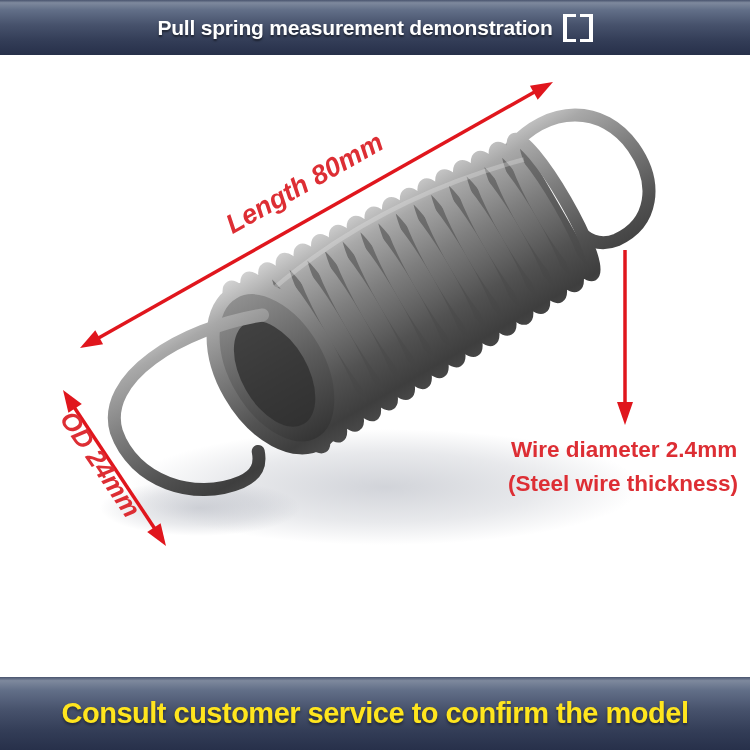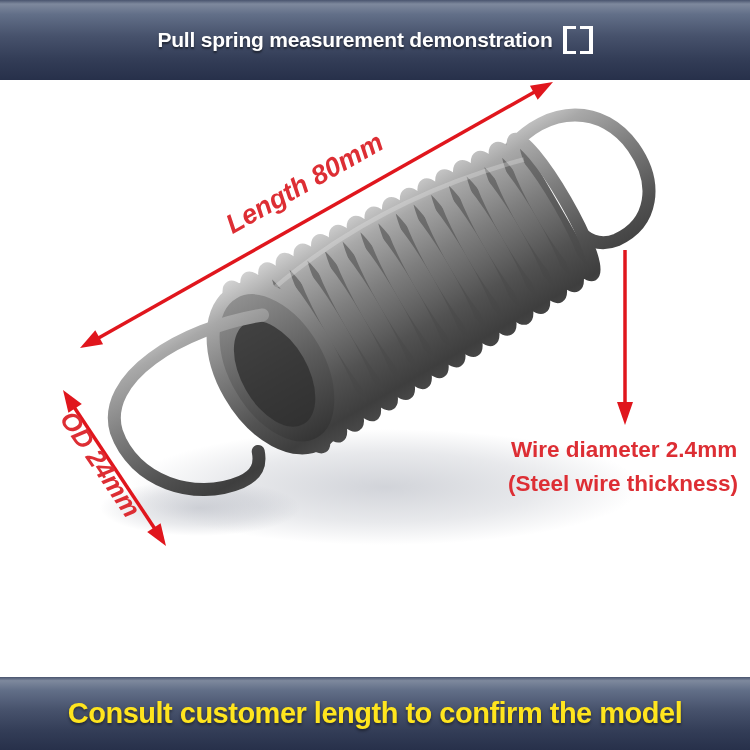--- a/index.html
+++ b/index.html
@@ -4,21 +4,21 @@
 <style>
   html,body{margin:0;padding:0;background:#ffffff;}
   .stage{
     position:relative;width:750px;height:750px;overflow:hidden;
     background:#ffffff;font-family:"Liberation Sans",sans-serif;
   }
   .bar{
     position:absolute;left:0;width:750px;display:flex;align-items:center;justify-content:center;
     background:linear-gradient(180deg,#49546e 0%,#7e899d 5%,#626f88 18%,#47526c 45%,#333d57 74%,#27304a 100%);
   }
-  .bar.header{top:0;height:80px;}
+  .bar.header{top:0;height:55px;}
   .bar.footer{top:677px;height:73px;}
   .header-title{
     color:#ffffff;font-size:21px;font-weight:bold;letter-spacing:-0.2px;white-space:nowrap;
     text-shadow:0 2px 2px rgba(0,0,0,0.5);display:flex;align-items:center;gap:4px;
   }
   .footer-text{
     color:#ffe51e;font-size:29px;font-weight:bold;letter-spacing:-0.5px;white-space:nowrap;
     text-shadow:0 2px 3px rgba(0,0,0,0.45);
   }
   
@@ -122,16 +122,16 @@
 
     <g>
       <line x1="625" y1="250" x2="625" y2="404" stroke-width="3.5" stroke="#e0161d"></line>
       <polygon points="625,425 617,402 633,402" fill="#e0161d"></polygon>
       <text class="dim-text" x="511" y="457" font-size="22.5" fill="#dd2e34">Wire diameter 2.4mm</text>
       <text class="dim-text" x="508" y="491" font-size="22.5" fill="#dd2e34">(Steel wire thickness)</text>
     </g>
   </svg>
 
   <div class="bar footer">
-    <span class="footer-text">Consult customer length to confirm the model</span>
+    <span class="footer-text">Consult customer service to confirm the model</span>
   </div>
 
 </div>
 
 </body></html>

